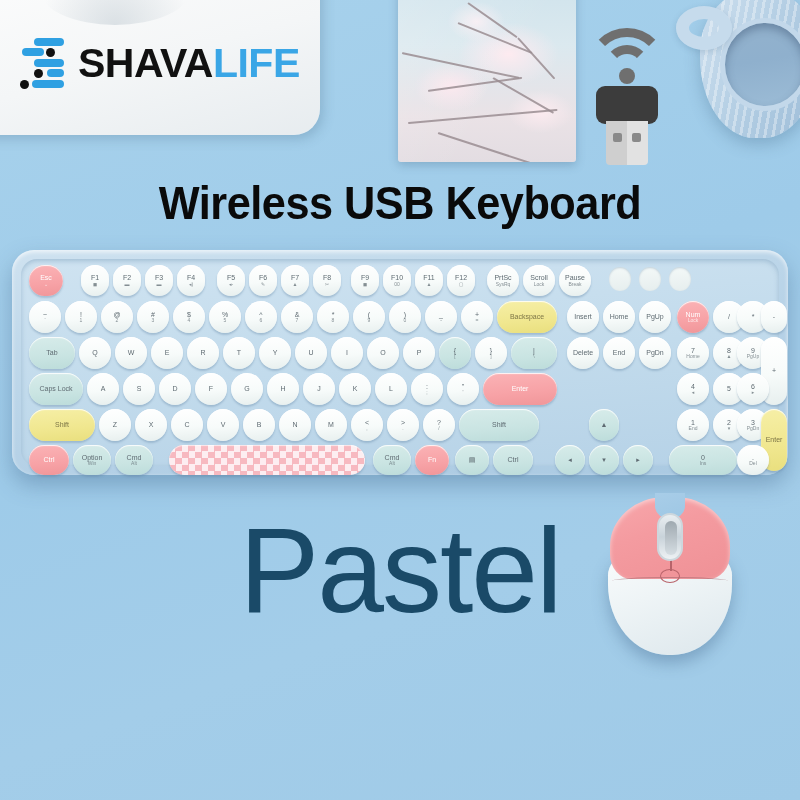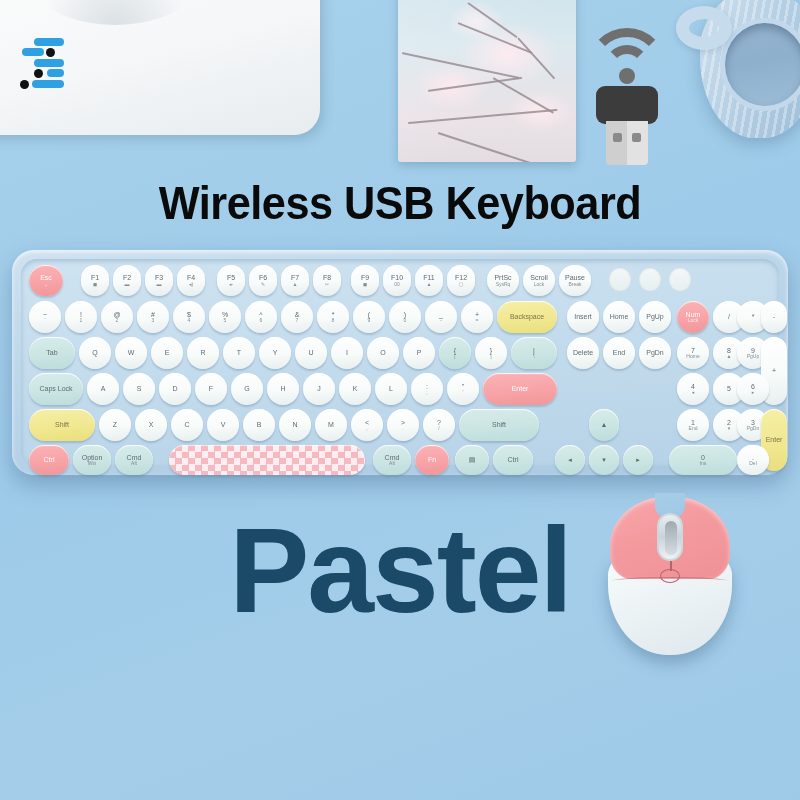--- a/index.html
+++ b/index.html
@@ -175,21 +175,21 @@
     border:1.6px solid #b8636a; border-radius:50%;
   }
   #mouse-split { position:absolute; left:70px; top:60px; width:1.6px; height:14px; background:#b8636a; }
   #mouse-seam  { position:absolute; left:12px; top:80px; width:116px; height:8px;
                  border-top:1.6px solid rgba(150,90,98,.5); border-radius:50%; }
 
   
   #bigline {
     position:absolute; left:0; top:515px; width:800px;
     text-align:center; color:#1a4a68;
-    font-weight:700; font-size:120px; line-height:.92; letter-spacing:-2px;
+    font-weight:400; font-size:120px; line-height:.92; letter-spacing:-2px;
   }
   #bigline .l1 { display:block; }
   #bigline .l2 { display:block; }
 </style>
 </head>
 <body>
 
 <div id="stage">
 
   <div class="prop" id="laptop-panel"></div>
@@ -217,20 +217,23 @@
     <div id="logo-mark">
       <div class="bar" style="left:16px; top:4px;  width:30px;"></div>
       <div class="dot" style="left:28px; top:14px;"></div>
       <div class="bar" style="left:4px;  top:14px; width:22px;"></div>
       <div class="bar" style="left:16px; top:25px; width:30px;"></div>
       <div class="dot" style="left:16px; top:35px;"></div>
       <div class="bar" style="left:29px; top:35px; width:17px;"></div>
       <div class="dot" style="left:2px;  top:46px;"></div>
       <div class="bar" style="left:14px; top:46px; width:32px;"></div>
     </div>
+    <div id="logo-text">
+      <span class="shava">SHAVA</span><span class="life">LIFE</span>
+    </div>
   </div>
 
   <div id="dongle">
     <div class="wave" id="wave1"></div>
     <div class="wave" id="wave2"></div>
     <div id="wave-dot"></div>
     <div id="dongle-body"></div>
     <div id="dongle-plug">
       <div class="plug-hole" style="left:7px;"></div>
       <div class="plug-hole" style="left:26px;"></div>

